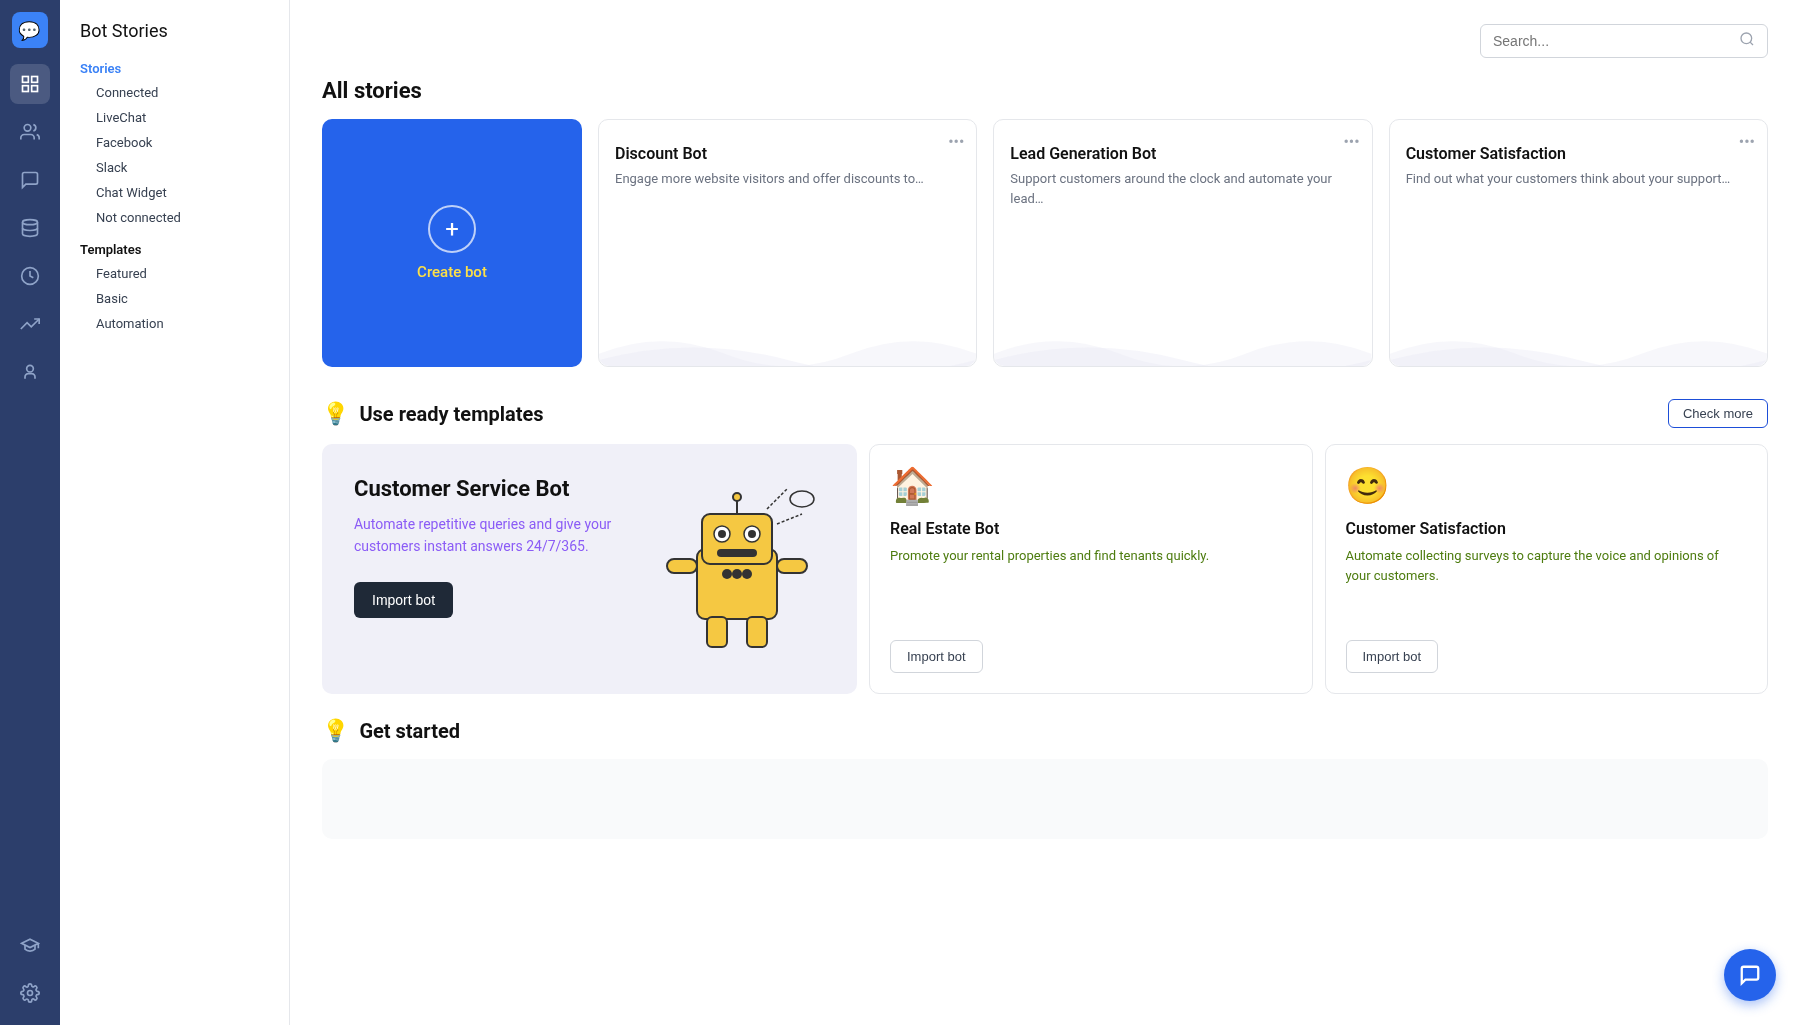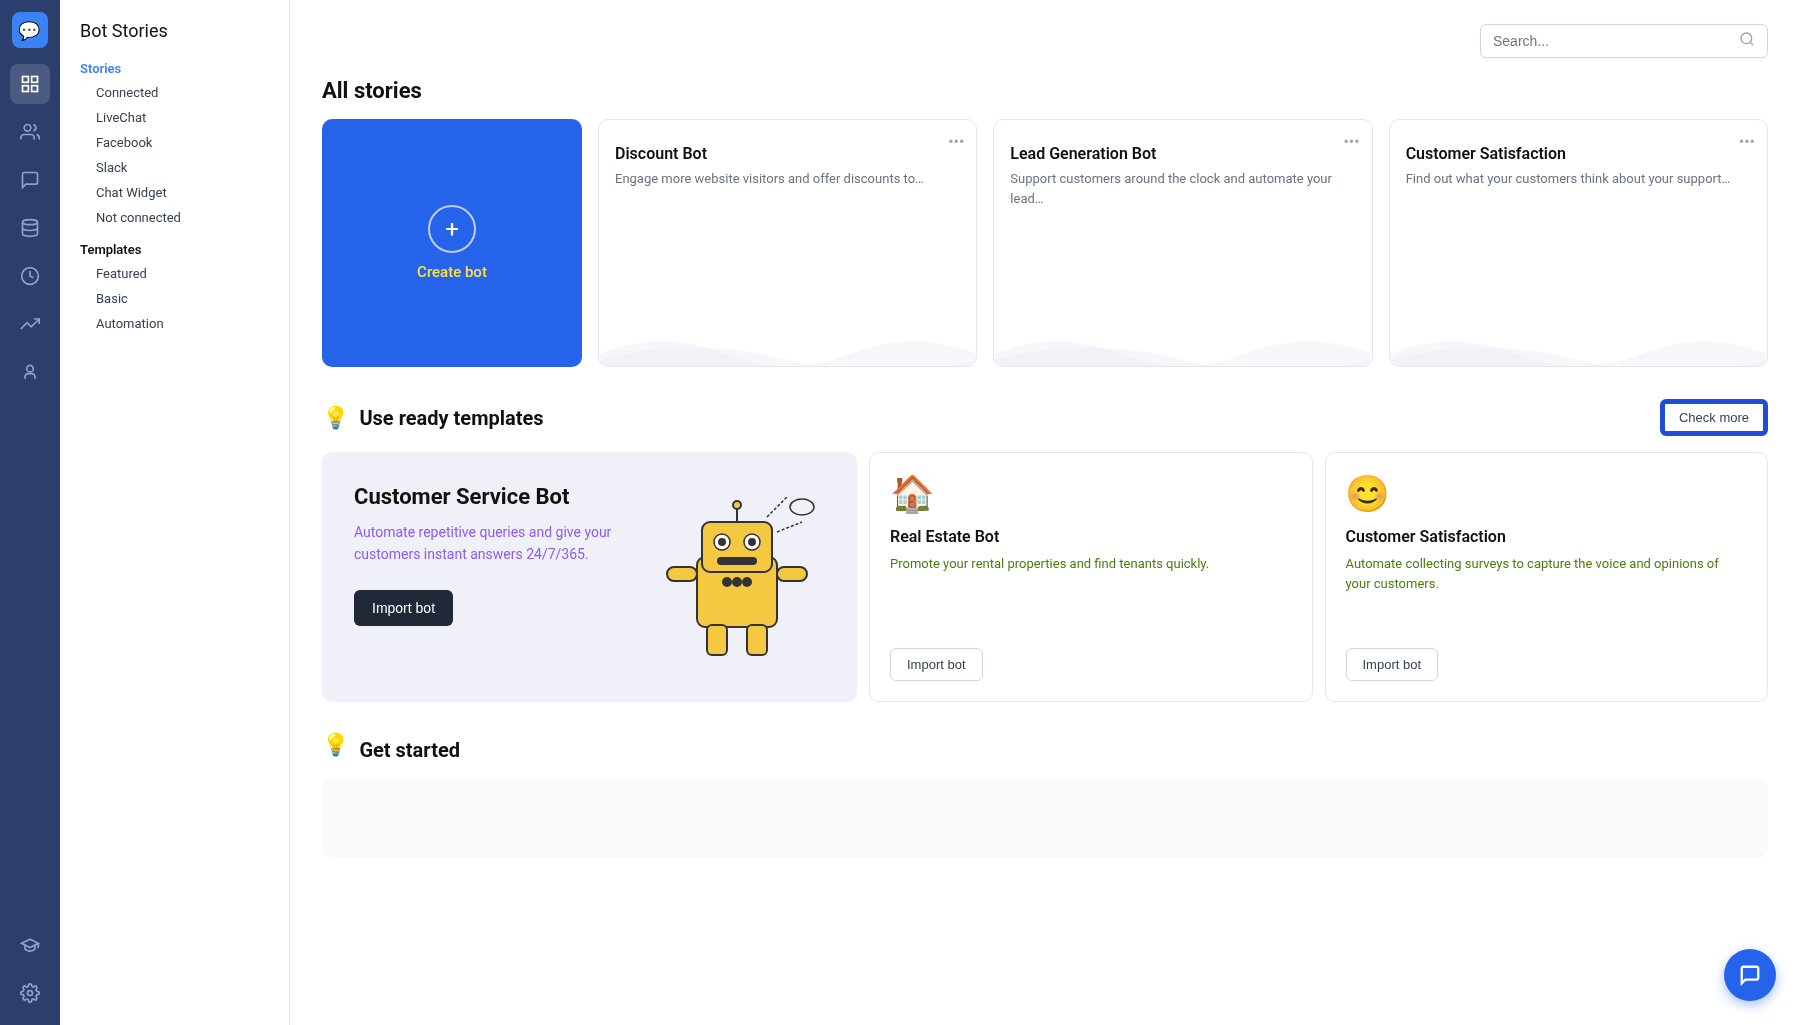--- a/index.html
+++ b/index.html
@@ -148,21 +148,21 @@
       display: flex; align-items: center; justify-content: space-between;
       margin-bottom: 16px;
     }
     .templates-header .header-left {
       display: flex; align-items: center; gap: 10px;
     }
     .templates-title {
       font-size: 20px; font-weight: 700; color: #111;
     }
     .check-more-btn {
-      border: 5px solid #1d4ed8; border-radius: 6px;
+      border: 1px solid #1d4ed8; border-radius: 6px;
       padding: 6px 14px; font-size: 13px; color: #374151;
       background: #fff; cursor: pointer;
     }
 
     .templates-grid {
       display: flex; gap: 12px;
     }
 
     .template-card-main {
       width: 535px; flex-shrink: 0;
@@ -213,21 +213,21 @@
       cursor: pointer; margin-top: 16px; align-self: flex-start;
     }
 
     
     .get-started-section { }
     .get-started-header {
       display: flex; align-items: center; gap: 10px;
       margin-bottom: 16px;
     }
     .get-started-title {
-      font-size: 20px; font-weight: 700; color: #111; margin-top: 12px;
+      font-size: 20px; font-weight: 700; color: #111;
     }
     .get-started-card {
       background: #f9fafb;
       border-radius: 10px;
       height: 80px;
     }
 
     
     .robot-illustration {
       position: absolute; right: 20px; bottom: 0; top: 0;

